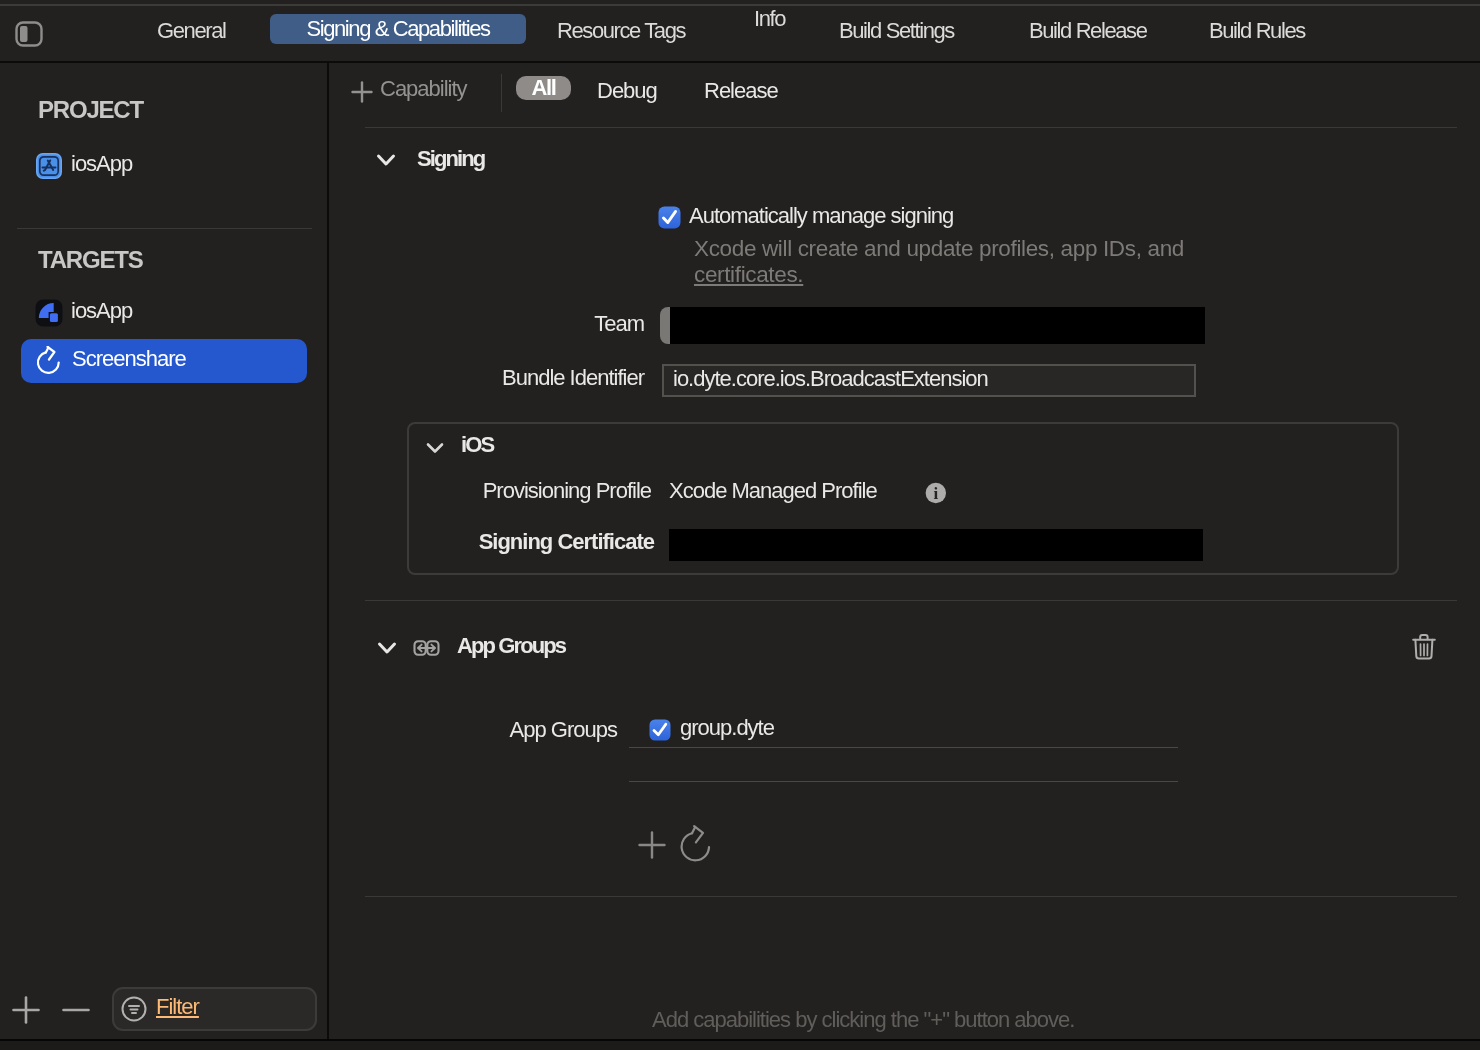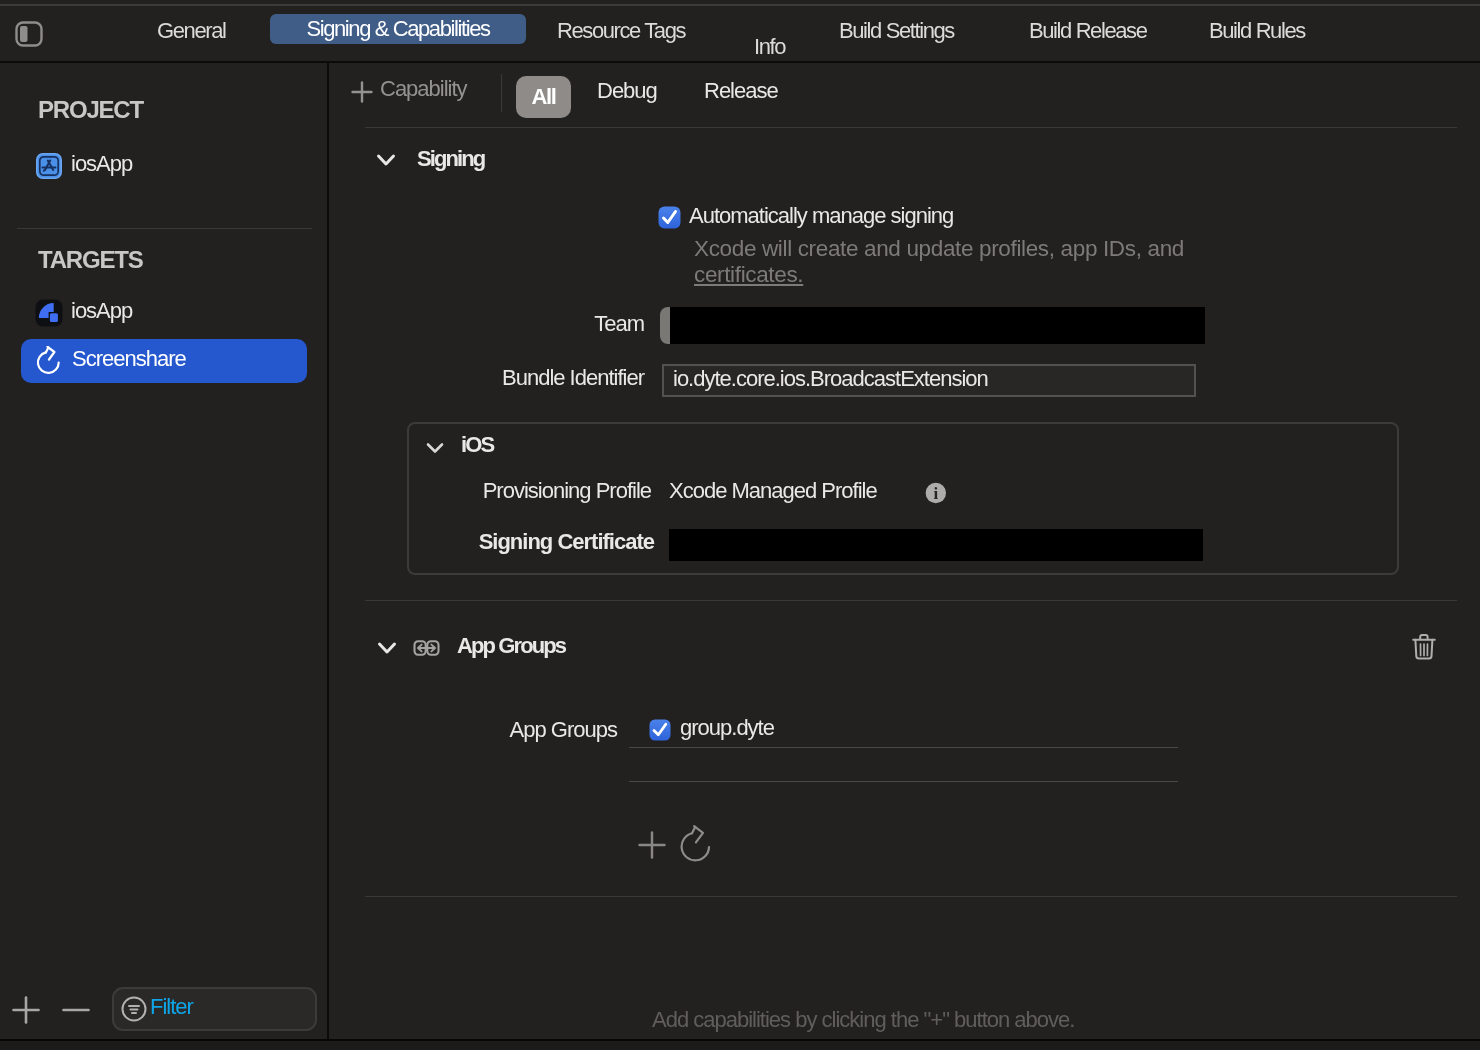--- a/index.html
+++ b/index.html
@@ -22,21 +22,21 @@
 <svg class="abs" style="left:15px;top:21px;" width="28" height="26" viewBox="0 0 28 26">
   <rect x="1.5" y="1.5" width="25" height="23" rx="6.5" fill="none" stroke="#8f8d8b" stroke-width="2.4"></rect>
   <rect x="5" y="5" width="7.5" height="16" rx="2" fill="#8f8d8b"></rect>
 </svg>
 
 <div class="abs txt tab" style="left:157px;top:18px;">General</div>
 <div class="abs" style="left:270px;top:14px;width:256px;height:30px;background:#3f5d86;border-radius:6px;display:flex;align-items:center;justify-content:center;">
     <span class="txt tab" style="color:#fff;">Signing &amp; Capabilities</span>
   </div>
 <div class="abs txt tab" style="left:557px;top:18px;">Resource Tags</div>
-<div class="abs txt tab" style="left:754px;top:34px;">Info</div>
+<div class="abs txt tab" style="left:754px;top:6px;">Info</div>
 <div class="abs txt tab" style="left:839px;top:18px;">Build Settings</div>
 <div class="abs txt tab" style="left:1029px;top:18px;">Build Release</div>
 <div class="abs txt tab" style="left:1209px;top:18px;">Build Rules</div>
 
 <div class="abs" style="left:327px;top:63px;width:2px;height:977px;background:#0c0b0a;"></div>
 
 <div class="abs txt hdr" style="left:38px;top:96px;color:#c9c7c5;letter-spacing:-1.2px;font-size:24px;">PROJECT</div>
 
 <svg class="abs" style="left:36px;top:153px;" width="26" height="26" viewBox="0 0 26 26">
   <rect x="0.8" y="0.8" width="24.4" height="24.4" rx="6" fill="#4a8fe8" stroke="#6aa6f2" stroke-width="1.6"></rect>
@@ -80,34 +80,34 @@
 </svg>
 <div class="abs" style="left:112px;top:987px;width:205px;height:44px;background:#2b2927;border:2px solid #3d3b39;border-radius:11px;"></div>
 <svg class="abs" style="left:121px;top:996px;" width="26" height="26" viewBox="0 0 26 26">
   <circle cx="13" cy="13" r="11.5" fill="none" stroke="#b3b1af" stroke-width="2"></circle>
   <g stroke="#b3b1af" stroke-width="2" stroke-linecap="round">
     <line x1="8" y1="10" x2="18" y2="10"></line>
     <line x1="9.5" y1="13.5" x2="16.5" y2="13.5"></line>
     <line x1="11" y1="17" x2="15" y2="17"></line>
   </g>
 </svg>
-<div class="abs txt" style="left:150px;top:994px;color:#0ea5e9;">Filter</div>
+<div class="abs txt" style="left:156px;top:994px;color:#fdba74;text-decoration:underline;">Filter</div>
 
 <div class="abs" style="left:0;top:1039px;width:1480px;height:2px;background:#060606;"></div>
 <div class="abs" style="left:0;top:1041px;width:1480px;height:9px;background:#1d1b1a;"></div>
 
 <svg class="abs" style="left:351px;top:81px;" width="22" height="22" viewBox="0 0 22 22">
   <g stroke="#949290" stroke-width="2.4" stroke-linecap="round">
     <line x1="11" y1="1.5" x2="11" y2="20.5"></line>
     <line x1="1.5" y1="11" x2="20.5" y2="11"></line>
   </g>
 </svg>
 <div class="abs txt" style="left:380px;top:76px;color:#949290;">Capability</div>
 <div class="abs" style="left:501px;top:74px;width:1px;height:38px;background:#3b3937;"></div>
-<div class="abs" style="left:516px;top:76px;width:55px;height:42px;background:#8e8b89;border-radius:10px;display:flex;align-items:center;justify-content:center;">
+<div class="abs" style="left:516px;top:76px;width:55px;height:24px;background:#8e8b89;border-radius:10px;display:flex;align-items:center;justify-content:center;">
     <span class="txt" style="color:#fff;font-weight:bold;letter-spacing:-1.4px;">All</span>
   </div>
 <div class="abs txt" style="left:597px;top:78px;">Debug</div>
 <div class="abs txt" style="left:704px;top:78px;">Release</div>
 <div class="abs" style="left:365px;top:127px;width:1092px;height:1px;background:#3b3937;"></div>
 
 <svg class="abs" style="left:376px;top:153px;" width="20" height="14" viewBox="0 0 20 14">
   <path d="M2.5,3 L10,11 L17.5,3" fill="none" stroke="#e8e7e5" stroke-width="3" stroke-linecap="round" stroke-linejoin="round"></path>
 </svg>
 <div class="abs txt hdr" style="left:417px;top:146px;">Signing</div>

